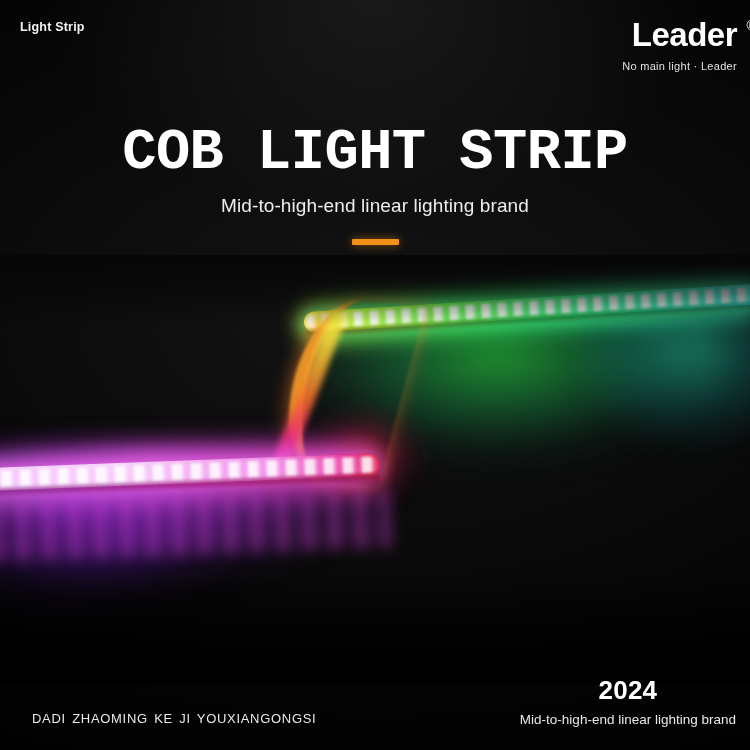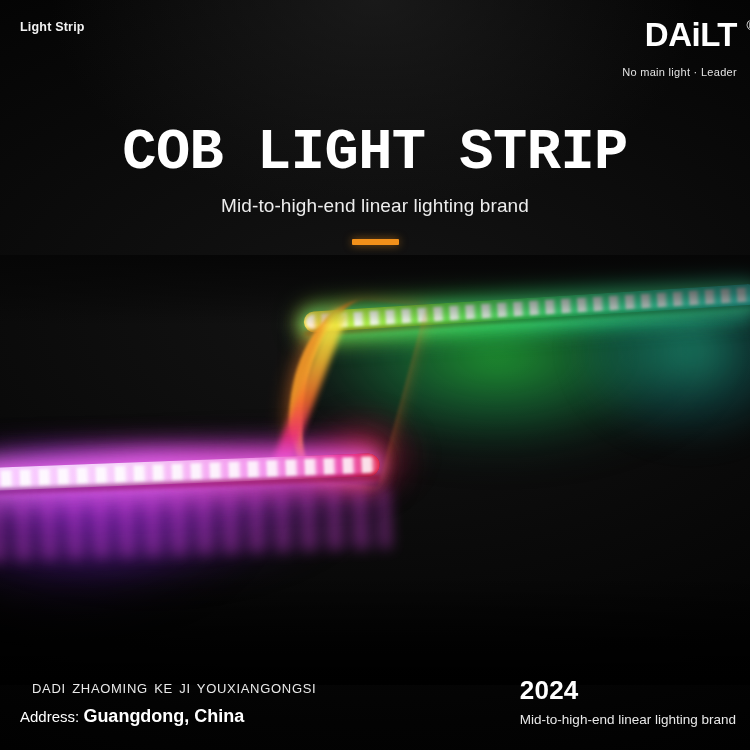--- a/index.html
+++ b/index.html
@@ -281,21 +281,21 @@
   .logo-reg {
     position: absolute;
     top: 1px;
     right: -19px;
     font-size: 13px;
     font-weight: normal;
     color: #ffffff;
     letter-spacing: 0;
   }
   .logo-tagline {
-    margin-top: 16px;
+    margin-top: 10px;
     font-size: 11px;
     color: #e2e2e2;
     letter-spacing: 0.3px;
   }
 
   .hero {
     position: absolute;
     left: 0; top: 124px;
     width: 750px;
     text-align: center;
@@ -339,21 +339,21 @@
     margin-top: 7px;
     font-size: 15px;
     color: #ffffff;
   }
   .footer-address .addr-label { font-weight: normal; }
   .footer-address .addr-value { font-weight: bold; font-size: 18px; }
 
   .footer-right {
     position: absolute;
     right: 14px; bottom: 22px;
-    text-align: left;
+    text-align: center;
     line-height: 1.2;
     margin-left: 11px;
   }
   .footer-year {
     font-size: 26px;
     font-weight: bold;
     color: #ffffff;
     letter-spacing: 0.2px;
   }
   .footer-slogan {
@@ -399,38 +399,34 @@
     <div class="floor-dots"></div>
 
     <div class="photo-fade-top"></div>
     <div class="photo-fade-bottom"></div>
   </div>
 
   <div class="corner-label">Light Strip</div>
 
   <div class="logo-block">
     <div class="logo-word">
-      <span>DAiLT</span>
+      <span>Leader</span>
       <span class="logo-reg">®</span>
     </div>
     <div class="logo-tagline">No main light · Leader</div>
   </div>
 
   <div class="hero">
     <div class="hero-title">COB LIGHT STRIP</div>
     <div class="hero-sub">Mid-to-high-end linear lighting brand</div>
     <div class="hero-rule"></div>
   </div>
 
   <div class="footer-left">
     <div class="footer-company">DADI  ZHAOMING  KE  JI YOUXIANGONGSI</div>
-    <div class="footer-address">
-      <span class="addr-label">Address:</span>
-      <span class="addr-value">Guangdong, China</span>
-    </div>
   </div>
 
   <div class="footer-right">
     <div class="footer-year">2024</div>
     <div class="footer-slogan">Mid-to-high-end linear lighting brand</div>
   </div>
 
 </div>
 
 </body></html>

